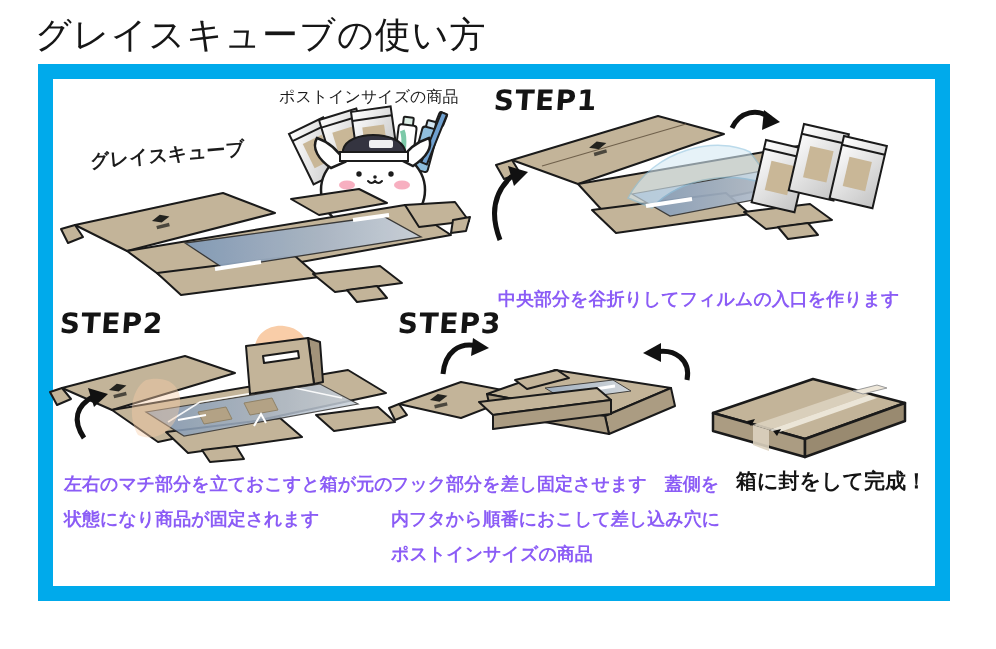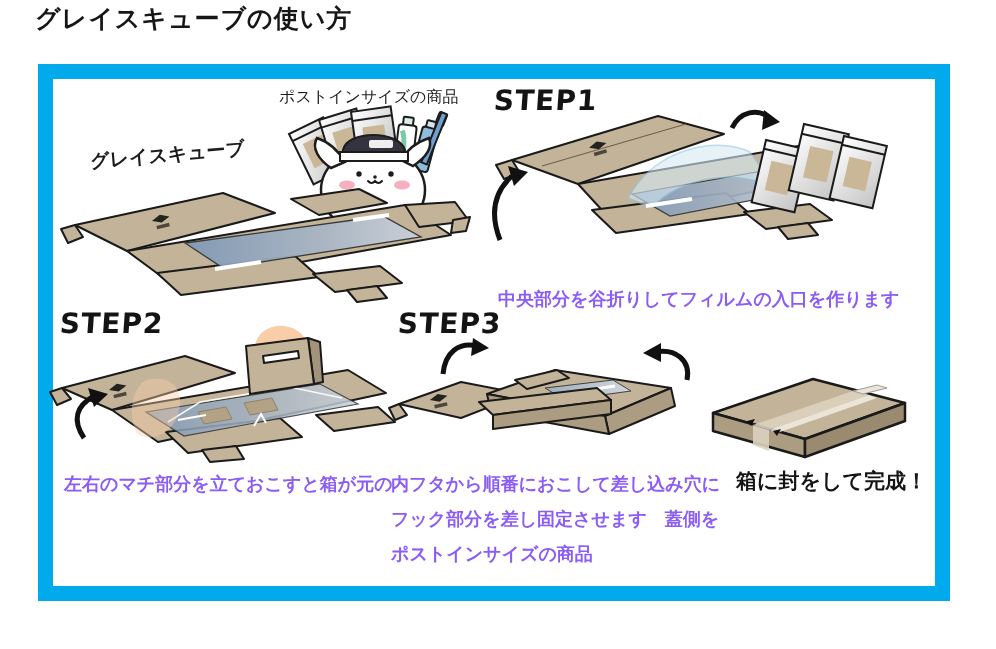--- a/index.html
+++ b/index.html
@@ -2,21 +2,21 @@
 <html><head>
 <meta charset="utf-8">
 <style>
   *{margin:0;padding:0;box-sizing:border-box}
   html,body{width:996px;height:649px}
   body{
     position:relative;overflow:hidden;background:#ffffff;
     font-family:"DejaVu Sans","Liberation Sans",sans-serif;color:#1b1b1b;
   }
   .abs{position:absolute}
-  .title{left:35px;top:2px;font-size:25px;font-weight:bold;letter-spacing:1px;color:#161616}
+  .title{left:35px;top:11px;font-size:36px;font-weight:normal;letter-spacing:1px;color:#161616}
   .frame{left:38px;top:64px;width:912px;height:537px;border:15px solid #00AAEB;background:#ffffff}
   .items-label{left:279px;top:87px;font-size:16px;font-weight:normal}
   .product-name{left:90px;top:142px;font-size:19px;font-weight:bold;transform:rotate(-5deg)}
   .step-heading{font-size:28px;font-weight:800;letter-spacing:1px;transform:skewX(-4deg);color:#141414}
   .sh1{left:494px;top:84px}
   .sh2{left:60px;top:307px}
   .sh3{left:398px;top:307px}
   .caption{font-size:18px;font-weight:bold;color:#8b5cf6;line-height:35px;white-space:nowrap}
   .cap1{left:498px;top:281px}
   .cap2{left:64px;top:466px}
@@ -211,20 +211,21 @@
   <path d="M34,108 C22,90 26,76 44,66" fill="none" stroke="#111" stroke-width="5"></path>
   <polygon points="38,58 58,64 44,77" fill="#111"></polygon>
   <g transform="translate(58,56) rotate(-14)">
     <polygon points="0,4 9,0 18,4 9,8" fill="#23231f"></polygon>
     <rect x="3" y="10" width="13" height="3.5" fill="#23231f" opacity="0.75"></rect>
   </g>
 </svg>
 
 <div class="abs caption cap2">
   <div>左右のマチ部分を立ておこすと箱が元の</div>
+  <div>状態になり商品が固定されます</div>
 </div>
 
 <svg class="abs" style="left:395px;top:336px" width="305" height="132" viewBox="0 0 305 132">
   <defs>
     <linearGradient id="filmC" x1="0" y1="0" x2="1" y2="0">
       <stop offset="0" stop-color="#9BADC2"></stop>
         <stop offset="1" stop-color="#D5DCE3"></stop>
     </linearGradient>
   </defs>
   <g fill="#C3B499" stroke="#1a1a1a" stroke-width="2" stroke-linejoin="round">
@@ -245,22 +246,22 @@
     <polygon points="0,4 9,0 18,4 9,8" fill="#23231f"></polygon>
     <rect x="3" y="10" width="13" height="3.5" fill="#23231f" opacity="0.75"></rect>
   </g>
   <path d="M48,38 C50,16 64,6 82,10" fill="none" stroke="#111" stroke-width="5"></path>
   <polygon points="78,2 94,12 76,20" fill="#111"></polygon>
   <path d="M292,44 C296,24 280,12 260,16" fill="none" stroke="#111" stroke-width="5"></path>
   <polygon points="266,7 248,17 266,26" fill="#111"></polygon>
 </svg>
 
 <div class="abs caption cap3">
+  <div>フック部分を差し固定させます　蓋側を</div>
   <div>内フタから順番におこして差し込み穴に</div>
-  <div>フック部分を差し固定させます　蓋側を</div>
   <div>ポストインサイズの商品</div>
 </div>
 
 <svg class="abs" style="left:703px;top:365px" width="212" height="98" viewBox="0 0 212 98">
   <g stroke="#1a1a1a" stroke-width="2.5" stroke-linejoin="round">
     <polygon points="10,48 110,14 202,38 102,74" fill="#C3B499"></polygon>
     <polygon points="10,48 10,66 102,92 102,74" fill="#AB9C82"></polygon>
     <polygon points="202,38 202,56 102,92 102,74" fill="#998A70"></polygon>
   </g>
   <polygon points="50,60 150,26 166,30 66,65" fill="#DCD2BF" opacity="0.9"></polygon>

